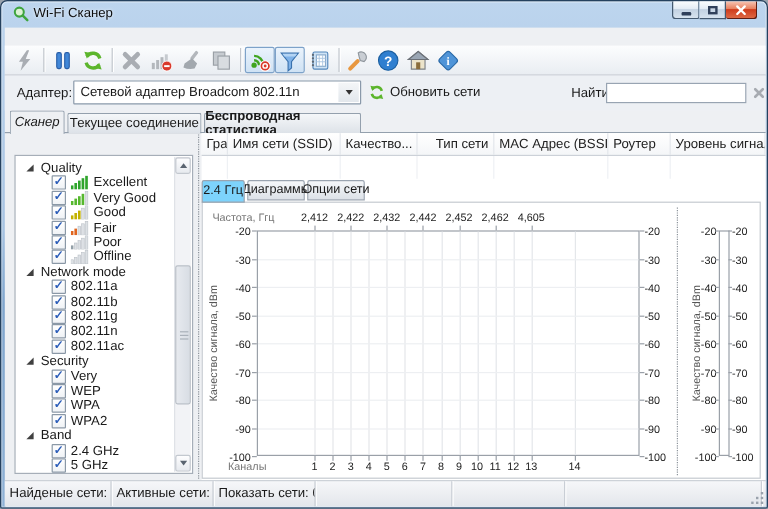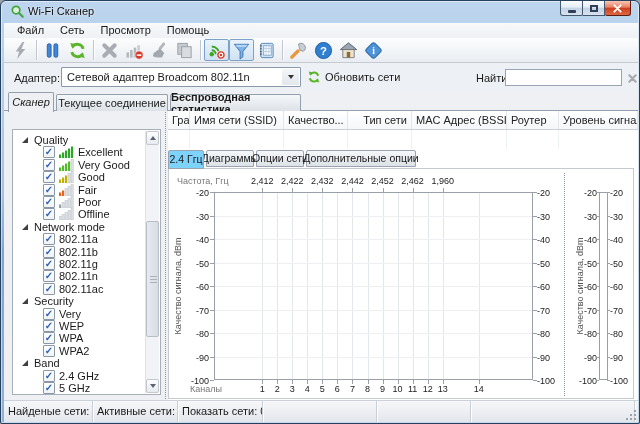--- a/index.html
+++ b/index.html
@@ -93,26 +93,20 @@
         <div class="glyph-max"></div>
       </div>
     <div class="capbtn close">
         <svg width="9" height="9" viewBox="0 0 10 10">
           <path d="M1.5 1.5 L8.5 8.5 M8.5 1.5 L1.5 8.5" stroke="#fff" stroke-width="2.1" stroke-linecap="round"></path>
         </svg>
       </div>
   </div>
 
   <div class="abs page"></div>
-  <div class="abs menubar" id="menubar">
-      <div class="menu-item">Файл</div>
-      <div class="menu-item">Сеть</div>
-      <div class="menu-item">Просмотр</div>
-      <div class="menu-item">Помощь</div>
-    </div>
   <div class="abs toolbar" id="toolbar">
       <div class="tbtn">
         <span style="display: flex;">
           <svg viewBox="0 0 20 20">
             <path d="M12 1 L5 11 h3.5 L6.5 19 L15 8.5 h-4 L14 1 Z" fill="#a9adb3"></path>
           </svg>
         </span>
       </div>
       <div class="tsep"></div>
       <div class="tbtn">
@@ -433,21 +427,20 @@
       </div>
       <div class="coldiv" style="left: 21px;"></div>
       <div class="coldiv" style="left: 115px;"></div>
       <div class="coldiv" style="left: 179px;"></div>
       <div class="coldiv" style="left: 243px;"></div>
       <div class="coldiv" style="left: 338px;"></div>
       <div class="coldiv" style="left: 390px;"></div>
       <div class="ctab active" style="left: 0px; top: 39px; width: 36px;">2.4 Ггц</div>
       <div class="ctab" style="left: 38px; top: 39px; width: 48px;">Диаграммы</div>
       <div class="ctab" style="left: 88px; top: 39px; width: 48px;">Опции сети</div>
-      <div class="ctab" style="left: 138px; top: 39px; width: 110px;">Дополнительные опции</div>
       <div class="chartbox">
         <div class="plot" style="left: 45px; top: 23px; width: 319px; height: 188px;"></div>
         <div class="gridv" style="left: 93.2px; top: 24px; height: 186px;"></div>
         <div class="gridv" style="left: 108.2px; top: 24px; height: 186px;"></div>
         <div class="gridv" style="left: 123.2px; top: 24px; height: 186px;"></div>
         <div class="gridv" style="left: 138.3px; top: 24px; height: 186px;"></div>
         <div class="gridv" style="left: 153.3px; top: 24px; height: 186px;"></div>
         <div class="gridv" style="left: 168.4px; top: 24px; height: 186px;"></div>
         <div class="gridv" style="left: 183.4px; top: 24px; height: 186px;"></div>
         <div class="gridv" style="left: 198.5px; top: 24px; height: 186px;"></div>
@@ -470,21 +463,21 @@
         <div class="num" style="left: 109.245px; top: 7px; width: 28px; text-align: center;">2,422</div>
         <div class="tick" style="left: 123.2px; top: 19px; width: 1px; height: 4px;"></div>
         <div class="num" style="left: 139.34px; top: 7px; width: 28px; text-align: center;">2,432</div>
         <div class="tick" style="left: 153.3px; top: 19px; width: 1px; height: 4px;"></div>
         <div class="num" style="left: 169.434px; top: 7px; width: 28px; text-align: center;">2,442</div>
         <div class="tick" style="left: 183.4px; top: 19px; width: 1px; height: 4px;"></div>
         <div class="num" style="left: 199.528px; top: 7px; width: 28px; text-align: center;">2,452</div>
         <div class="tick" style="left: 213.5px; top: 19px; width: 1px; height: 4px;"></div>
         <div class="num" style="left: 229.623px; top: 7px; width: 28px; text-align: center;">2,462</div>
         <div class="tick" style="left: 243.6px; top: 19px; width: 1px; height: 4px;"></div>
-        <div class="num" style="left: 259.717px; top: 7px; width: 28px; text-align: center;">1,960</div>
+        <div class="num" style="left: 259.717px; top: 7px; width: 28px; text-align: center;">4,605</div>
         <div class="tick" style="left: 273.7px; top: 19px; width: 1px; height: 4px;"></div>
         <div class="num" style="left: 0px; top: 19px; width: 40px; text-align: right;">-20</div>
         <div class="num" style="left: 368px; top: 19px;">-20</div>
         <div class="tick" style="left: 41px; top: 23px; width: 4px; height: 1px;"></div>
         <div class="tick" style="left: 364px; top: 23px; width: 4px; height: 1px;"></div>
         <div class="num" style="left: 0px; top: 42.5px; width: 40px; text-align: right;">-30</div>
         <div class="num" style="left: 368px; top: 42.5px;">-30</div>
         <div class="tick" style="left: 41px; top: 46.5px; width: 4px; height: 1px;"></div>
         <div class="tick" style="left: 364px; top: 46.5px; width: 4px; height: 1px;"></div>
         <div class="num" style="left: 0px; top: 66px; width: 40px; text-align: right;">-40</div>

